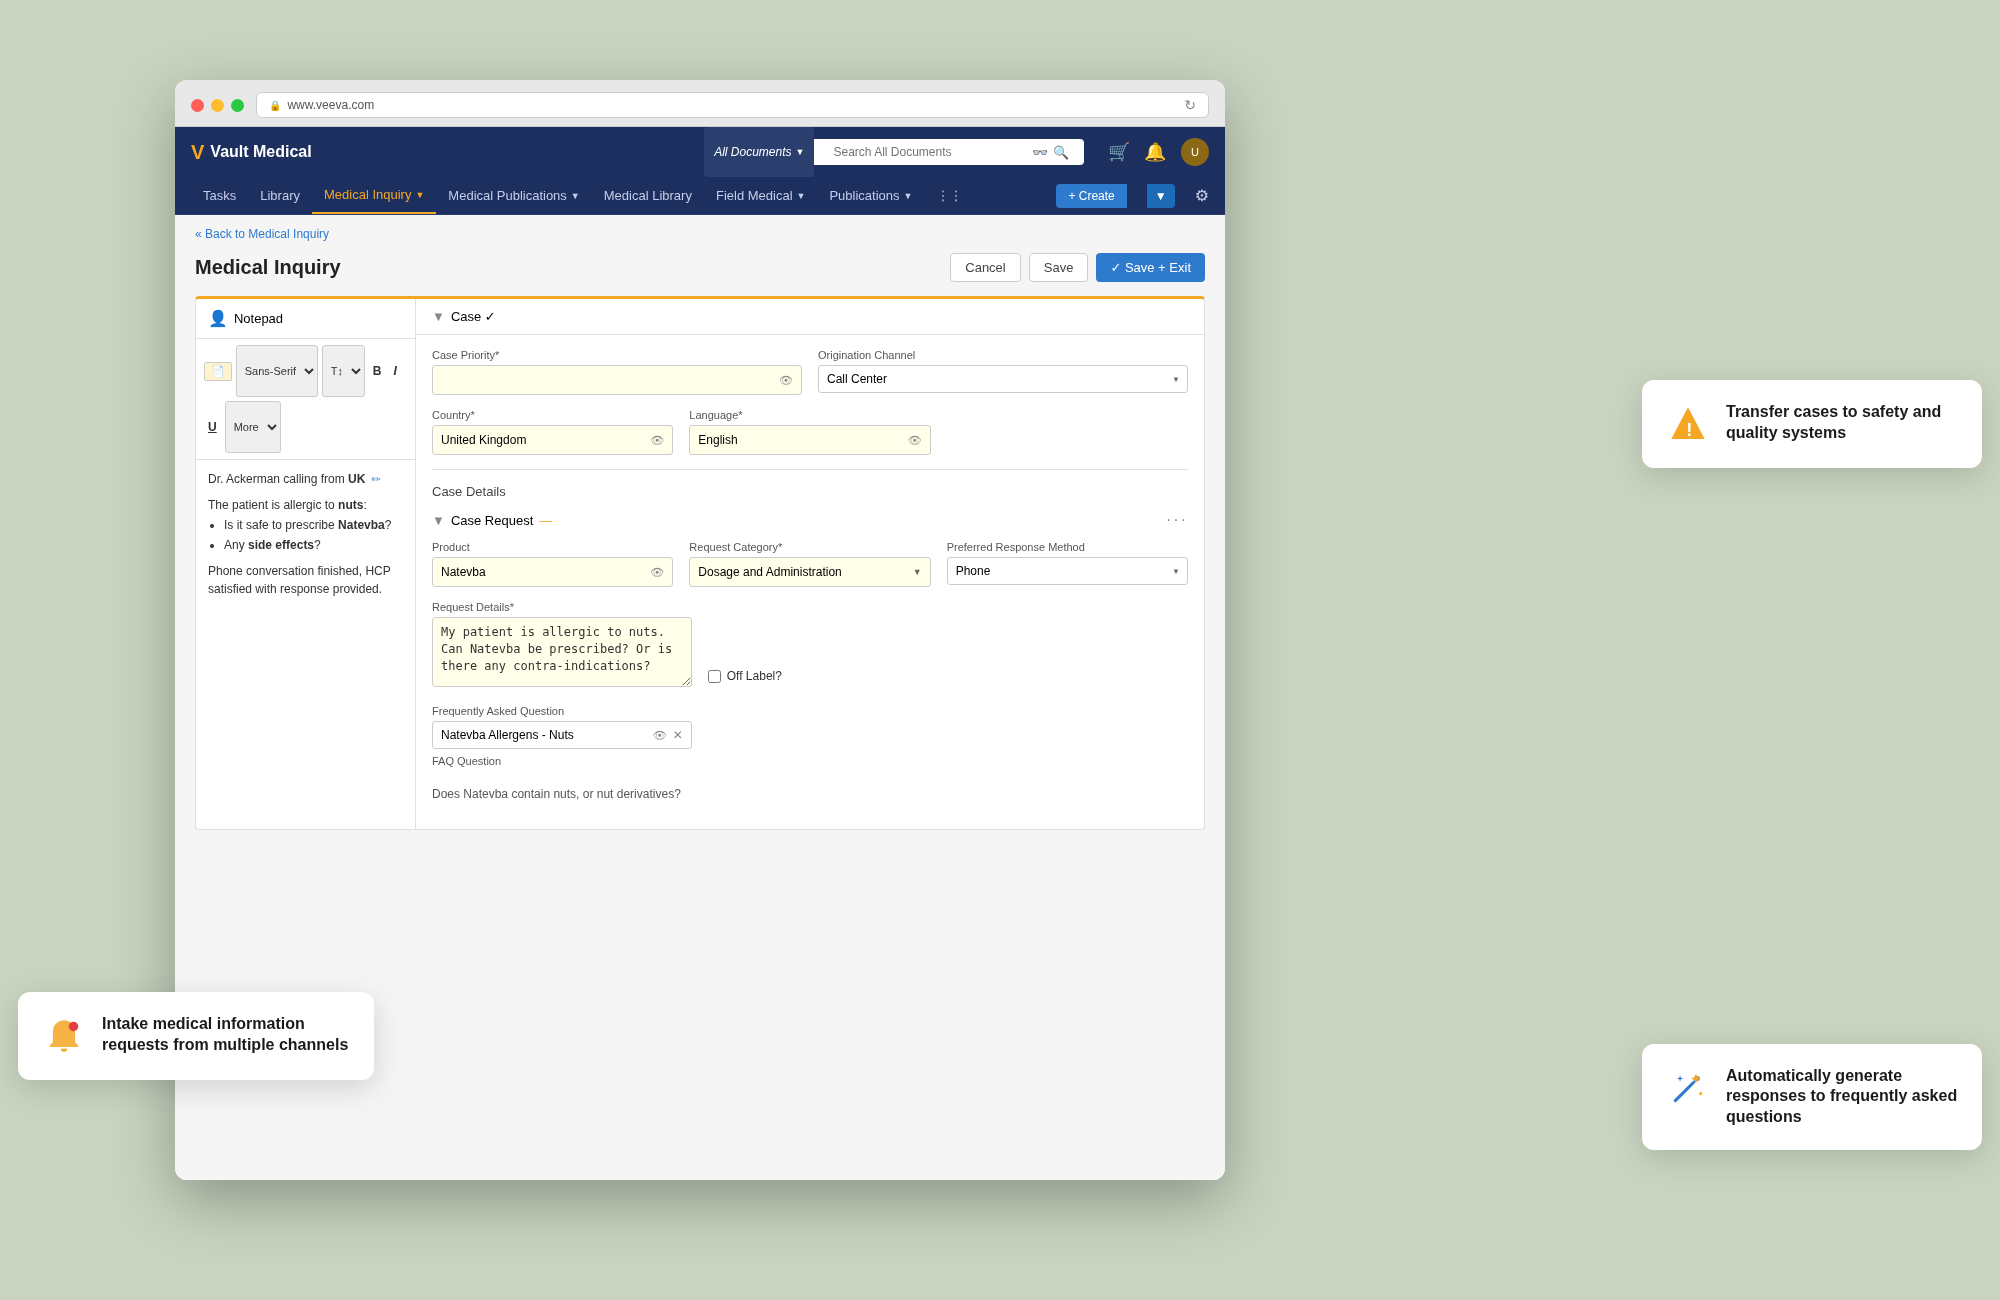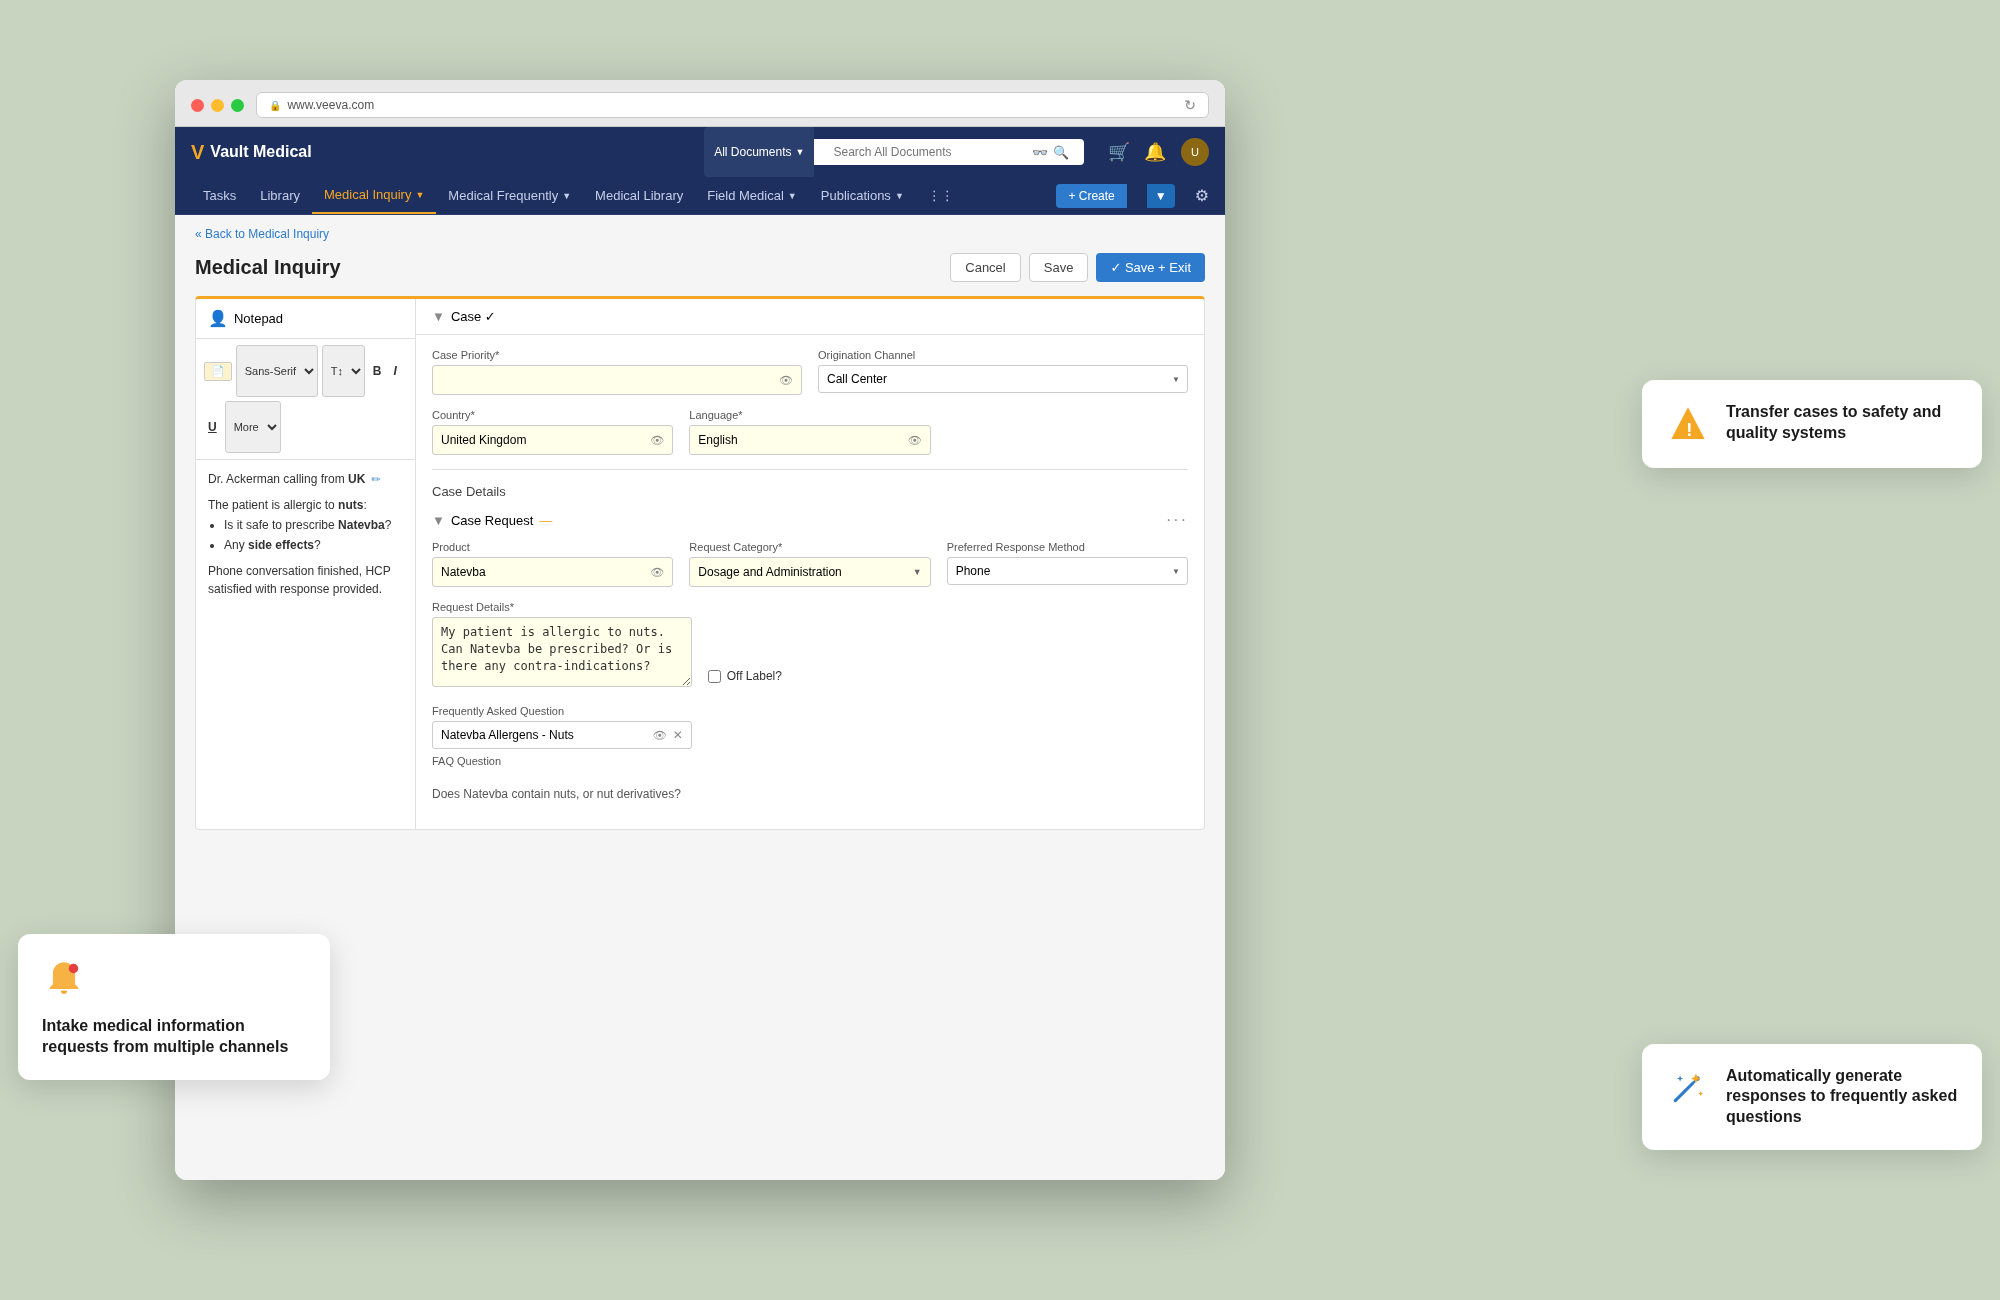--- a/index.html
+++ b/index.html
@@ -92,20 +92,21 @@
       background: #2a3f6e;
       border: none;
       color: white;
       padding: 18px 10px;
       font-size: 12px;
       border-radius: 4px 0 0 4px;
       display: flex;
       align-items: center;
       gap: 4px;
       cursor: pointer;
+      font-style: italic;
     }
     .search-input-wrap {
       flex: 1;
       background: white;
       border-radius: 0 4px 4px 0;
       display: flex;
       align-items: center;
       padding: 0 15px;
     }
     .search-input-wrap input {
@@ -469,22 +470,21 @@
       box-shadow: 0 8px 30px rgba(0,0,0,0.15);
       padding: 22px 24px;
       display: flex;
       align-items: flex-start;
       gap: 16px;
     }
 
     .callout-box-left {
       left: 18px;
       bottom: 220px;
-      width: 312px;
-      flex-direction: column;
+      width: 356px;
     }
 
     .callout-box-right-top {
       right: 18px;
       top: 380px;
       width: 340px;
     }
 
     .callout-box-right-bottom {
       right: 18px;
@@ -602,21 +602,21 @@
       <span>Tasks</span>
     </div>
     <div class="nav-item">
       <span>Library</span>
     </div>
     <div class="nav-item active">
       <span>Medical Inquiry</span>
       <span class="chevron">▼</span>
     </div>
     <div class="nav-item">
-      <span>Medical Frequently</span>
+      <span>Medical Publications</span>
       <span class="chevron">▼</span>
     </div>
     <div class="nav-item">
       <span>Medical Library</span>
     </div>
     <div class="nav-item">
       <span>Field Medical</span>
       <span class="chevron">▼</span>
     </div>
     <div class="nav-item">

